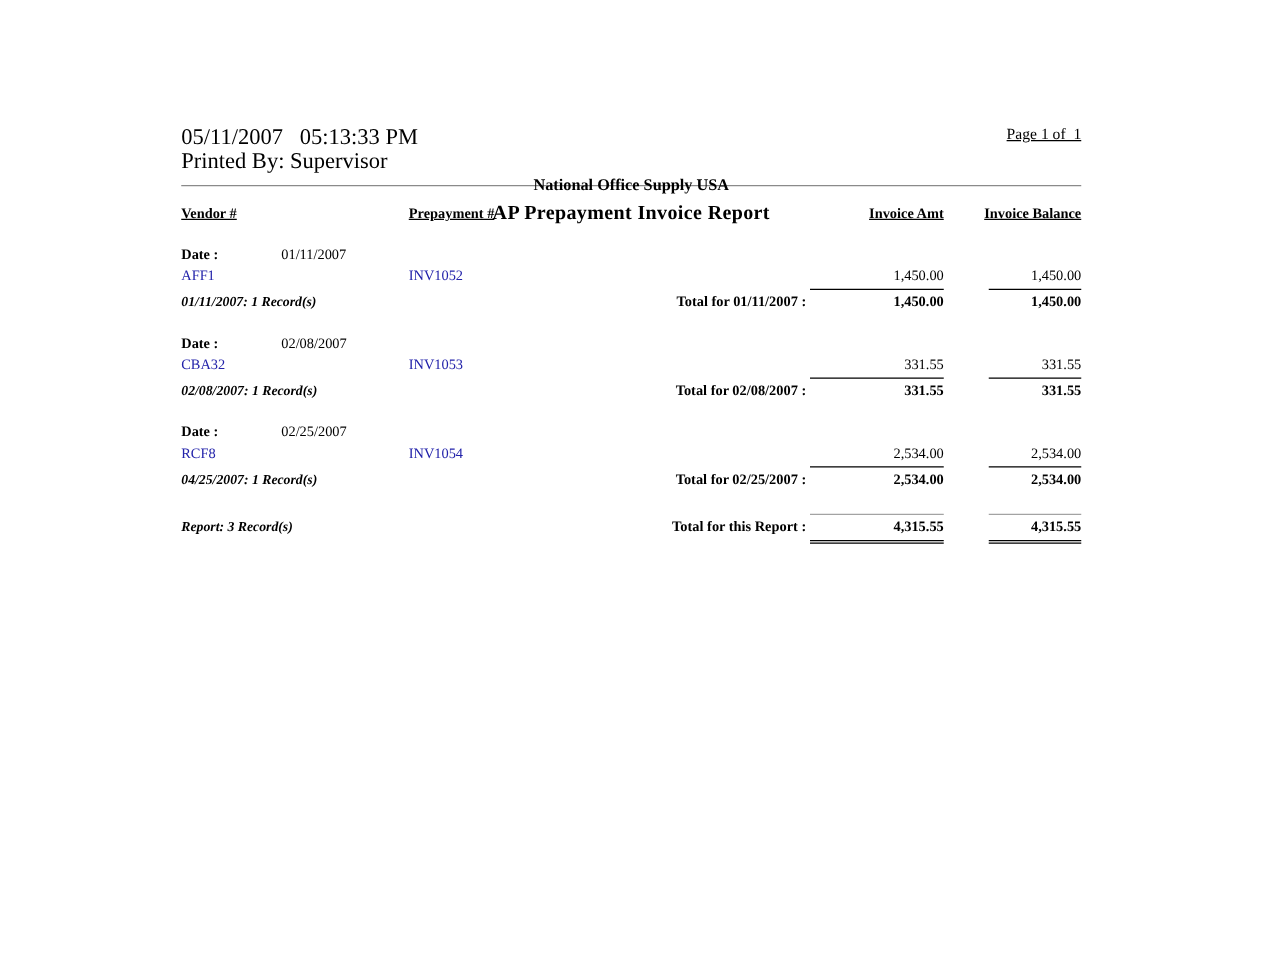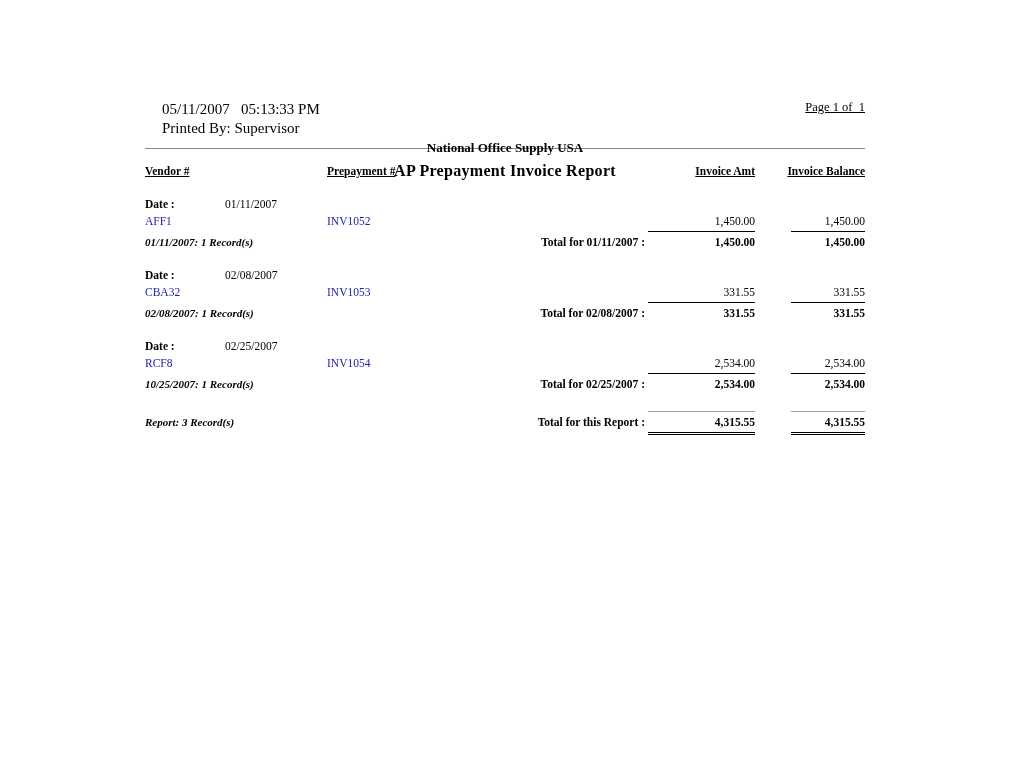--- a/index.html
+++ b/index.html
@@ -2,21 +2,21 @@
 <html style="--code-blue: #2222aa; --rule-gray: #8a8a8a;"><head>
 <meta charset="utf-8">
 <style>
   * { margin:0; padding:0; box-sizing:border-box; }
   html,body { width:1024px; height:768px; background:#ffffff; overflow:hidden;
               font-family:"Liberation Serif", serif; color:#000000; }
   .report { position:absolute; left:145px; top:100px; width:720px; }
 
   
   .hdr { position:relative; height:44px; }
-  .hdr-left { position:absolute; left:17px; top:0; font-size:15px; line-height:19px; }
+  .hdr-left { position:absolute; left:0; top:0; font-size:18px; line-height:19px; }
   .hdr-center { position:absolute; left:0; right:0; top:0; text-align:center; }
   .company { font-size:13px; font-weight:bold;margin-top:40px; }
   .title { font-size:16px; font-weight:bold; margin-top:6px; letter-spacing:0.3px; }
   .hdr-right { position:absolute; right:0; top:0; font-size:12.5px;text-decoration:underline; }
   .pre { white-space:pre; }
   .rule { border-top:1px solid var(--rule-gray,#8a8a8a); margin-top:4px; }
 
   
   .row { display:flex; align-items:baseline; line-height:17px; font-size:11.5px; }
   .c1 { width:182px; }
@@ -111,21 +111,21 @@
       <span class="datelabel">Date :</span>
       <span>02/25/2007</span>
     </div>
     <div class="row">
       <div class="c1 blue">RCF8</div>
       <div class="c2 blue">INV1054</div>
       <div class="c3">2,534.00</div>
       <div class="c4">2,534.00</div>
     </div>
     <div class="row totalrow">
-      <div class="c1 note">10/25/2007: 1 Record(s)</div>
+      <div class="c1 note">04/25/2007: 1 Record(s)</div>
       <div class="c2 tlabel">Total for 02/25/2007 :</div>
       <div class="c3"><span class="b topline w107">2,534.00</span></div>
       <div class="c4"><span class="b topline w74">2,534.00</span></div>
     </div>
   </section>
 
   <div class="row reportrow">
     <div class="c1 note">Report: 3 Record(s)</div>
     <div class="c2 tlabel">Total for this Report :</div>
     <div class="c3"><span class="b rptline w107">4,315.55</span></div>

